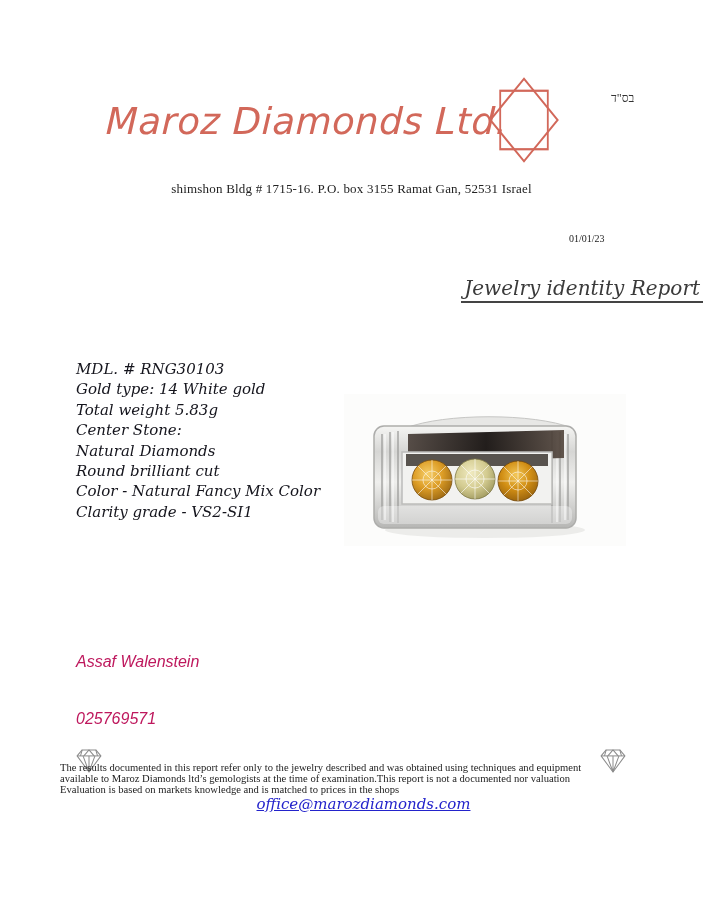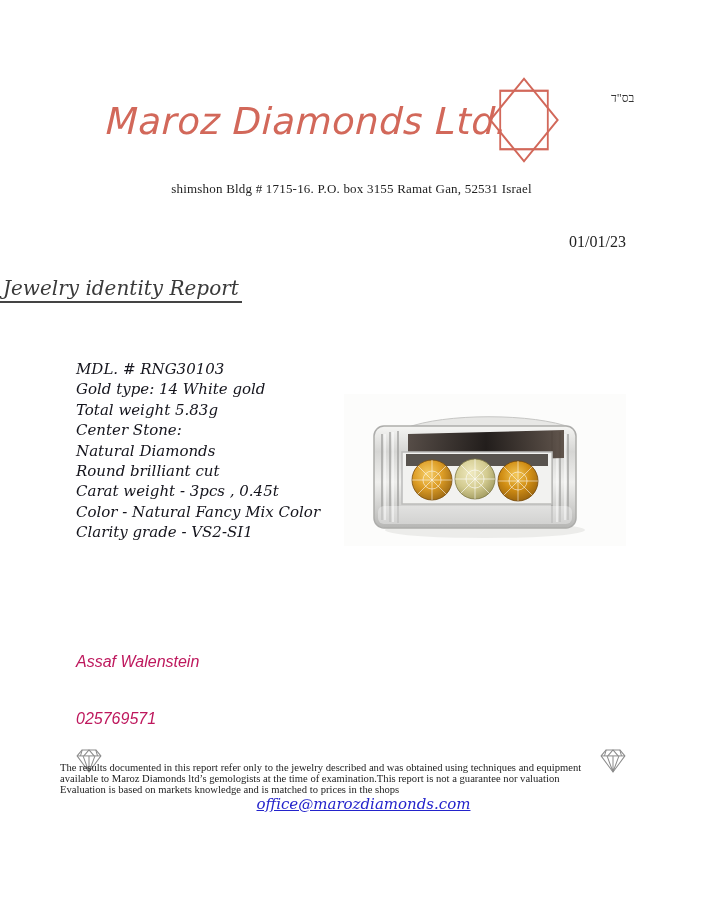--- a/index.html
+++ b/index.html
@@ -13,22 +13,22 @@
     position:absolute; top:96px; left:106px; white-space:nowrap;
     font-family:"DejaVu Sans", sans-serif; font-style:italic;
     font-size:37px; line-height:1.4; color:var(--brand,#d2685a);
     letter-spacing:0.5px; transform:skewX(-2deg);
   }
   .logo-star { position:absolute; top:77px; left:489px; }
   .address {
     position:absolute; top:181px; left:0; width:703px; text-align:center;
     font-size:13px; letter-spacing:0.2px; color:#222;
   }
-  .date { position:absolute; top:233px; left:569px; font-size:16px; color:#222; }
-  .title-row { position:absolute; top:276px; left:0; width:703px; text-align:left; }
+  .date { position:absolute; top:233px; left:569px; font-size:10px; color:#222; }
+  .title-row { position:absolute; top:276px; left:0; width:703px; text-align:right; }
   .title-row span {
     display:inline-block; font-family:"DejaVu Serif", serif; font-style:italic;
     font-size:20px; color:#3a3a3a; border-bottom:2px solid #444; padding:0 3px 1px 3px;
   }
   .details {
     position:absolute; top:359px; left:76px;
     font-family:"DejaVu Serif", serif; font-style:italic;
     font-size:15px; line-height:20.4px; color:#14141c;
   }
   .ring-photo { position:absolute; top:394px; left:344px; width:282px; height:152px; }
@@ -75,21 +75,20 @@
     <span>Jewelry identity Report</span>
   </div>
 
   <div class="details">
     <div>MDL. # RNG30103</div>
     <div>Gold type: 14 White gold</div>
     <div>Total weight 5.83g</div>
     <div>Center Stone:</div>
     <div>Natural Diamonds</div>
     <div>Round brilliant cut</div>
-    <div>Carat weight - 3pcs , 0.45t</div>
     <div>Color - Natural Fancy Mix Color</div>
     <div>Clarity grade - VS2-SI1</div>
   </div>
 
   <svg class="ring-photo" role="img" viewBox="0 0 282 152" width="282" height="152" aria-label="White gold ring set with three round fancy color diamonds">
     <defs>
       <linearGradient id="metal" x1="0" y1="0" x2="0" y2="1">
         <stop offset="0" stop-color="#f5f5f3"></stop>
         <stop offset="0.25" stop-color="#d6d6d4"></stop>
         <stop offset="0.55" stop-color="#efefed"></stop>
@@ -184,21 +183,21 @@
   <svg class="diamond-icon diamond-right" width="34" height="28" viewBox="0 0 40 32">
     <g fill="none" stroke="#8c8c8c" stroke-width="1.2" stroke-linejoin="round">
       <path d="M12,3 L28,3 L34,10 L20,29 L6,10 Z"></path>
       <line x1="6" y1="10" x2="34" y2="10"></line>
       <path d="M12,3 L10,10 M20,3 L14,10 M20,3 L26,10 M28,3 L30,10 M13,10 L20,29 M27,10 L20,29 M20,10 L20,29"></path>
     </g>
   </svg>
 
   <div class="disclaimer">
     <div>The results documented in this report refer only to the jewelry described and was obtained using techniques and equipment</div>
-    <div>available to Maroz Diamonds ltd’s gemologists at the time of examination.This report is not a guarantee nor valuation</div>
+    <div>available to Maroz Diamonds ltd’s gemologists at the time of examination.This report is not a documented nor valuation</div>
     <div>Evaluation is based on markets knowledge and is matched to prices in the shops</div>
   </div>
 
   <div class="email-row">
     <a>office@marozdiamonds.com</a>
   </div>
 
 </div>
 
 </body></html>

